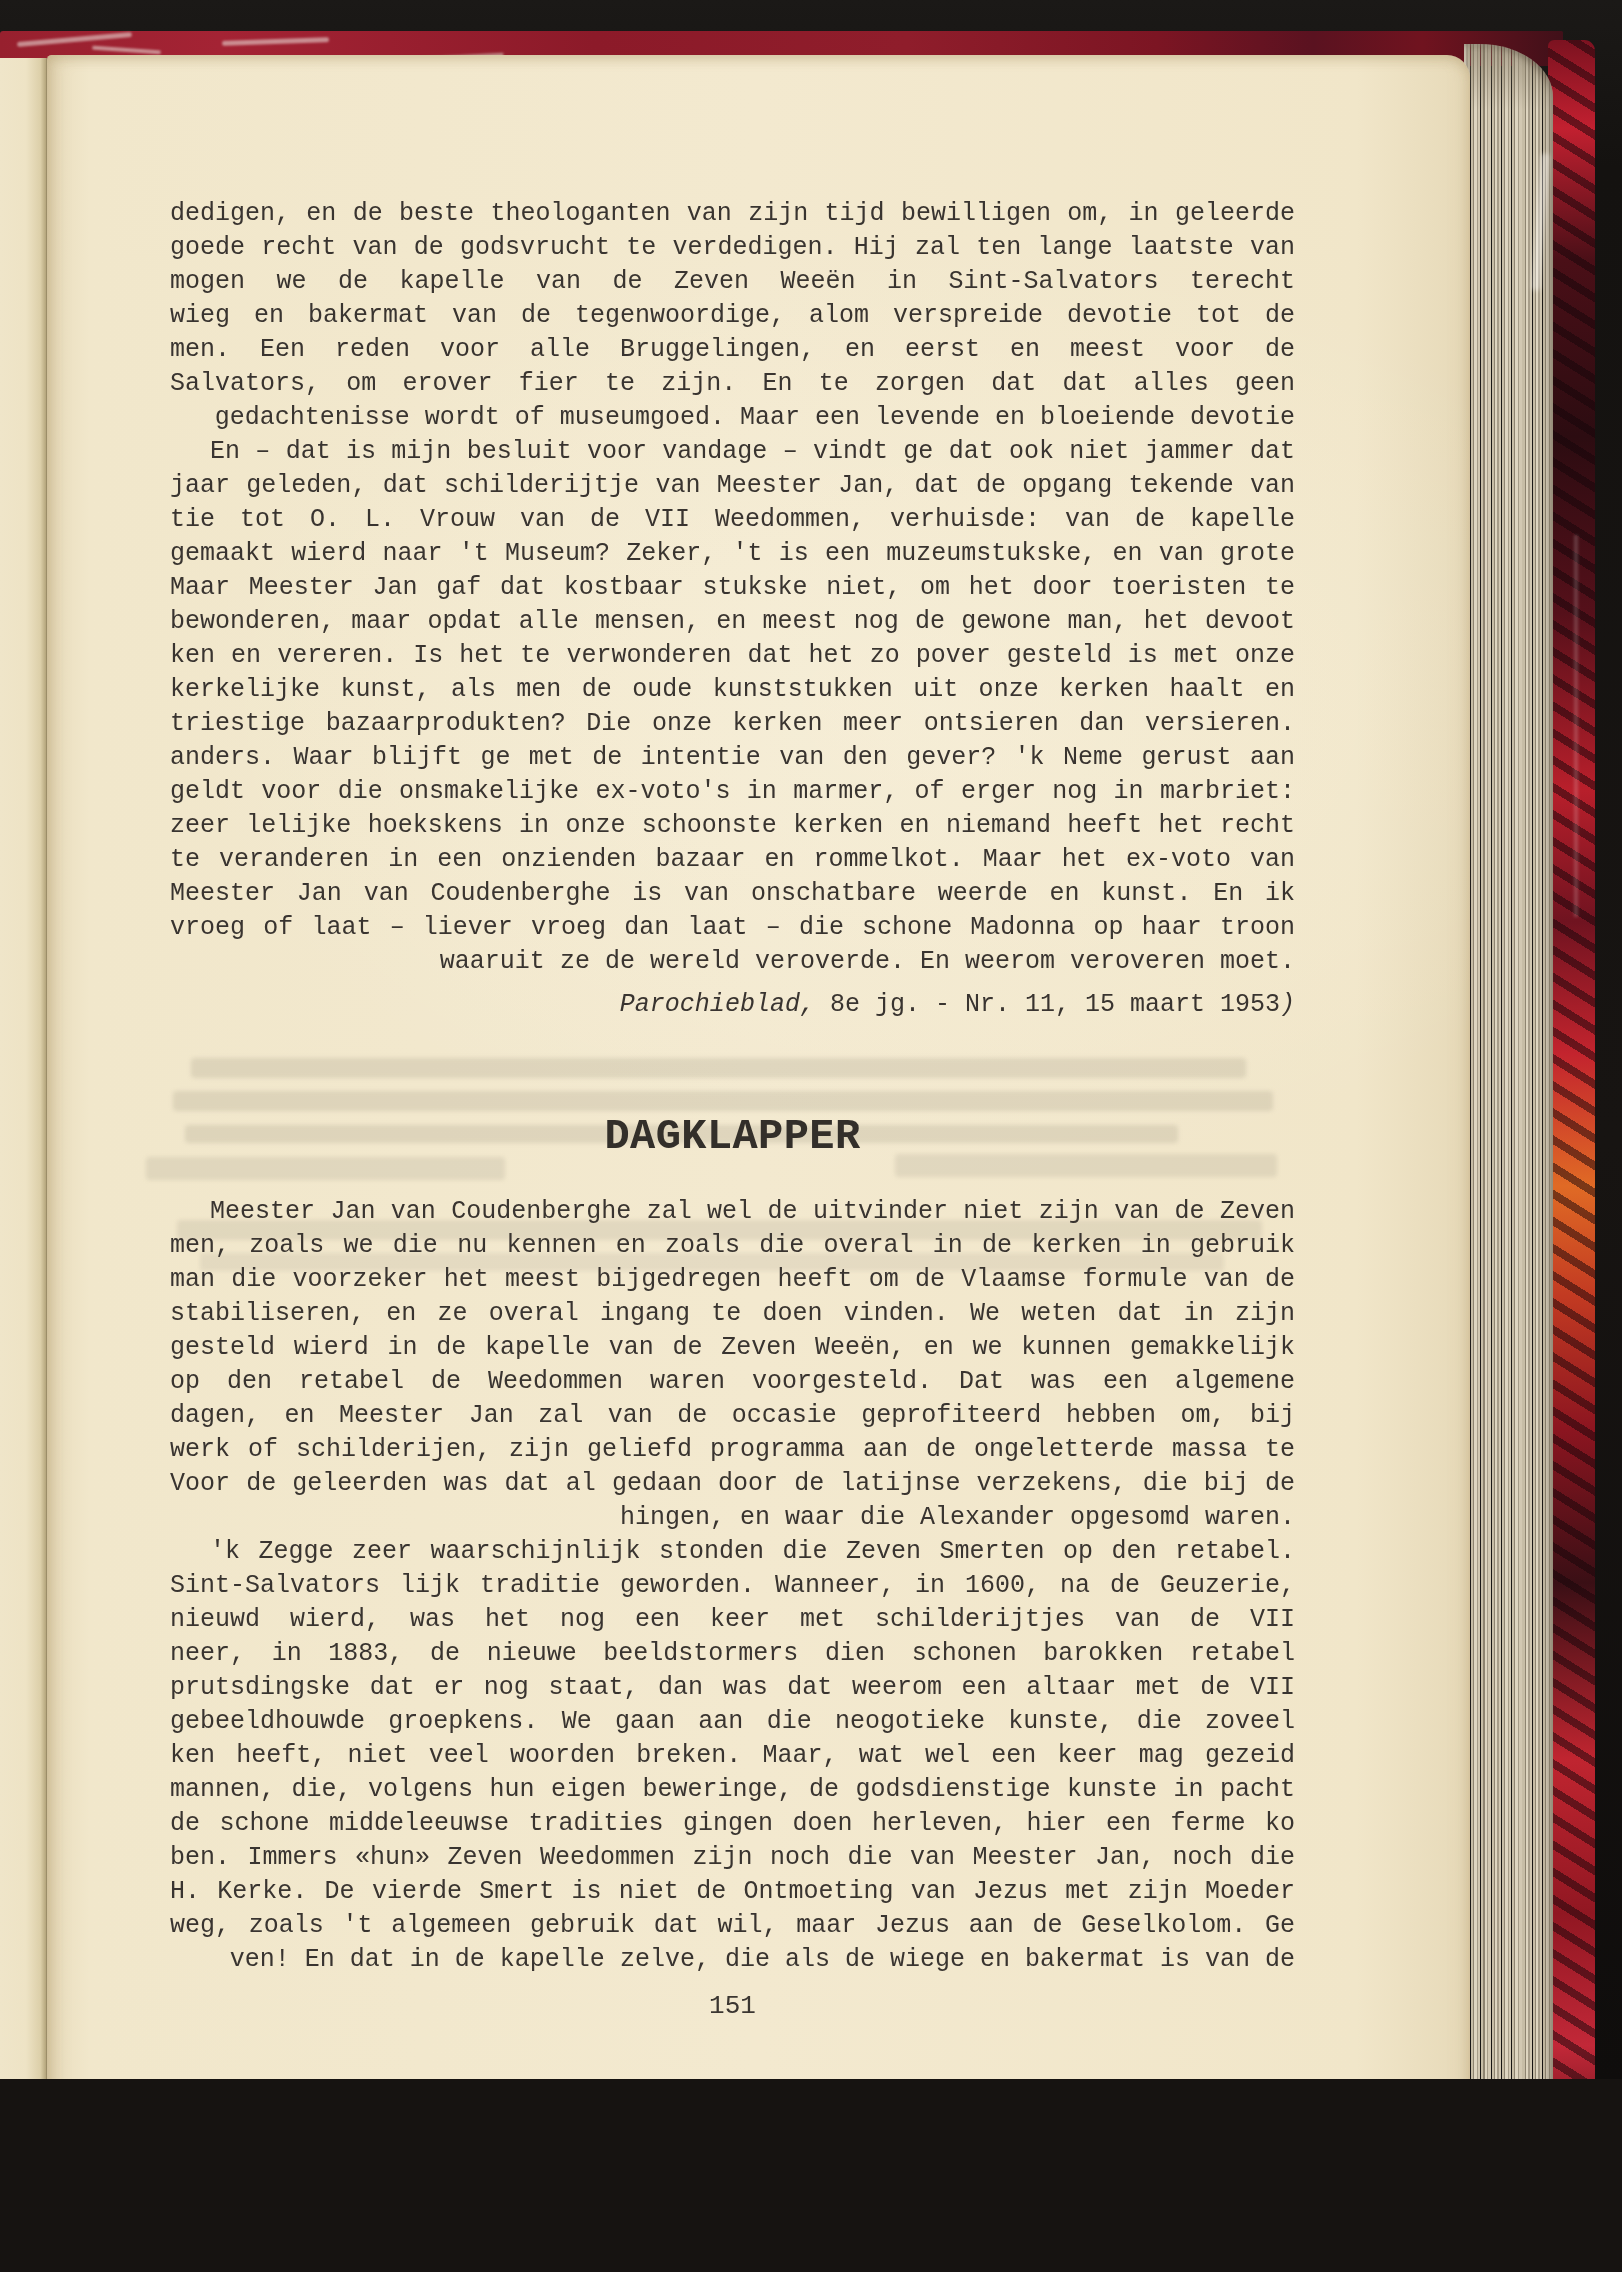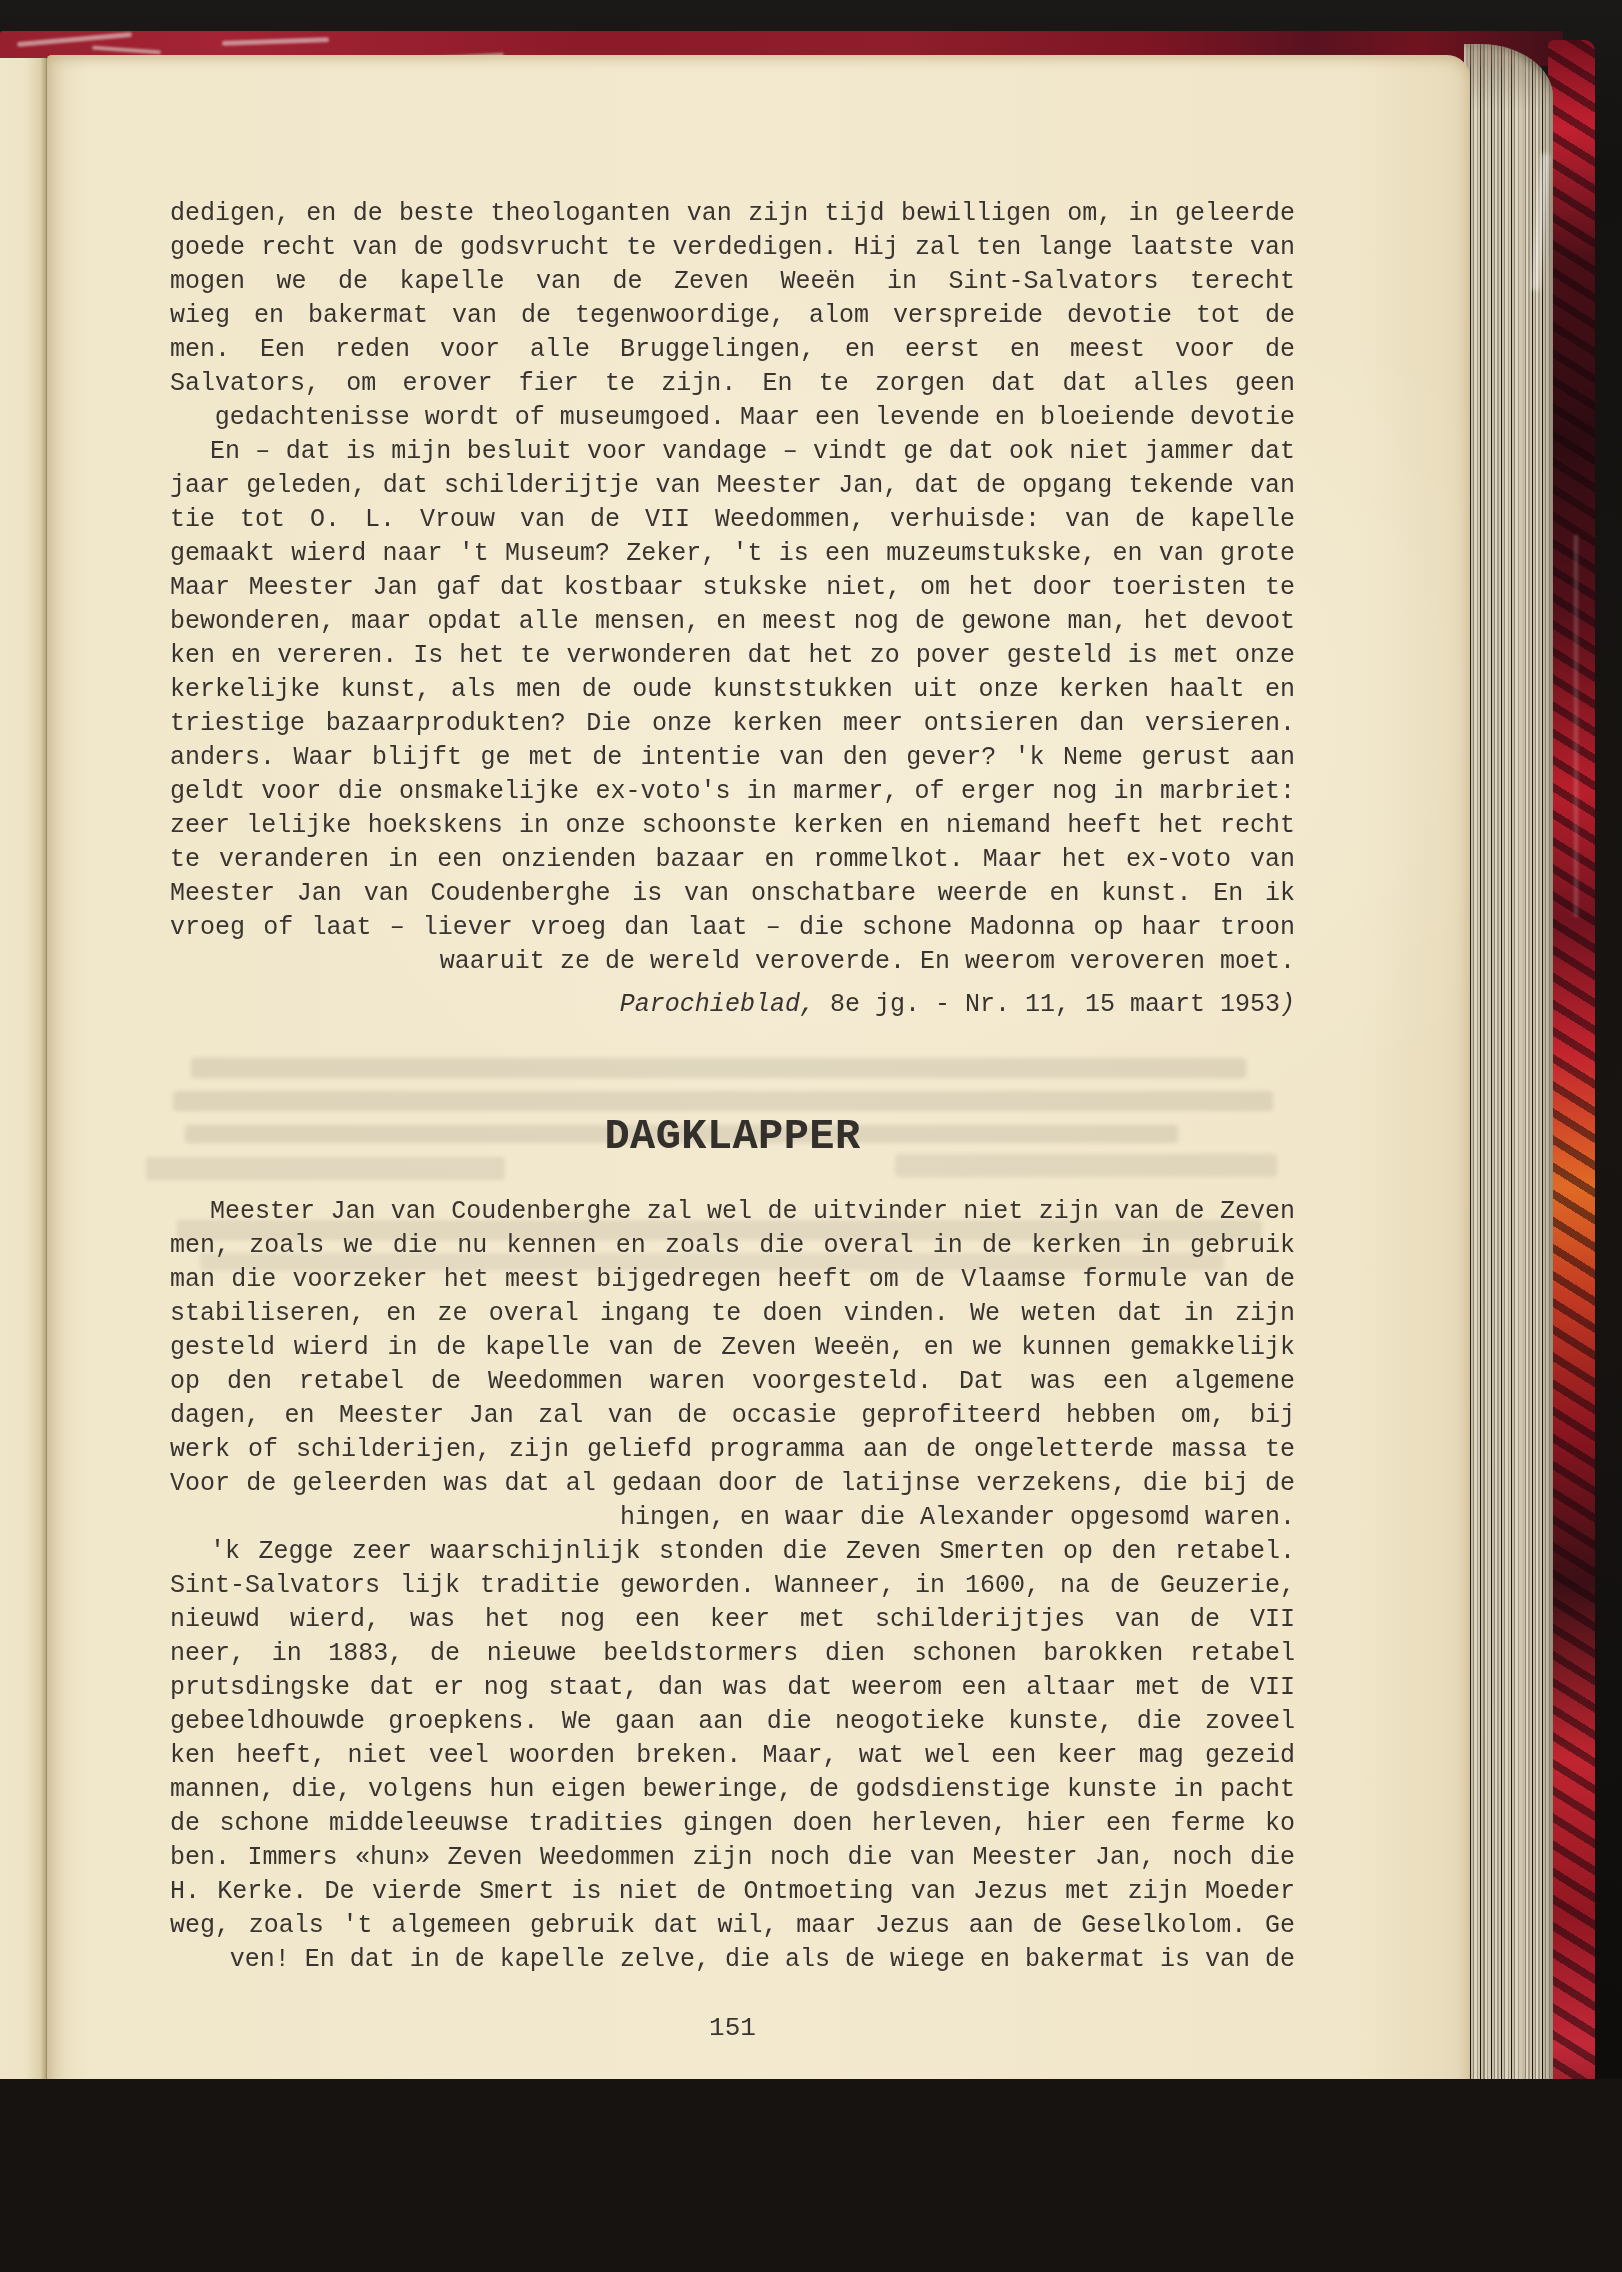--- a/index.html
+++ b/index.html
@@ -71,21 +71,21 @@
   .line:not(.last)::after{content:"";display:inline-block;width:100%;}
   .line.last{text-align:right;}
   .line.indent{text-indent:40px;}
 
   .attribution{margin:9.2px 0 0 0;height:34px;text-align:right;font-size:25px;}
   .attribution .it{font-style:italic;}
 
   .heading{margin:95px 0 38px 0;text-align:center;font-size:42px;line-height:40px;
     font-weight:bold;color:#332f2a;letter-spacing:0.4px;}
 
-  .page-number{margin-top:34px;text-align:center;font-size:26px;color:#3b3631;}
+  .page-number{margin-top:12px;text-align:center;font-size:26px;color:#3b3631;}
 </style>
 </head>
 <body>
 
 <div class="scan">
 
   <div class="cover-top">
     <div class="scuff s1"></div>
     <div class="scuff s2"></div>
     <div class="scuff s3"></div>

